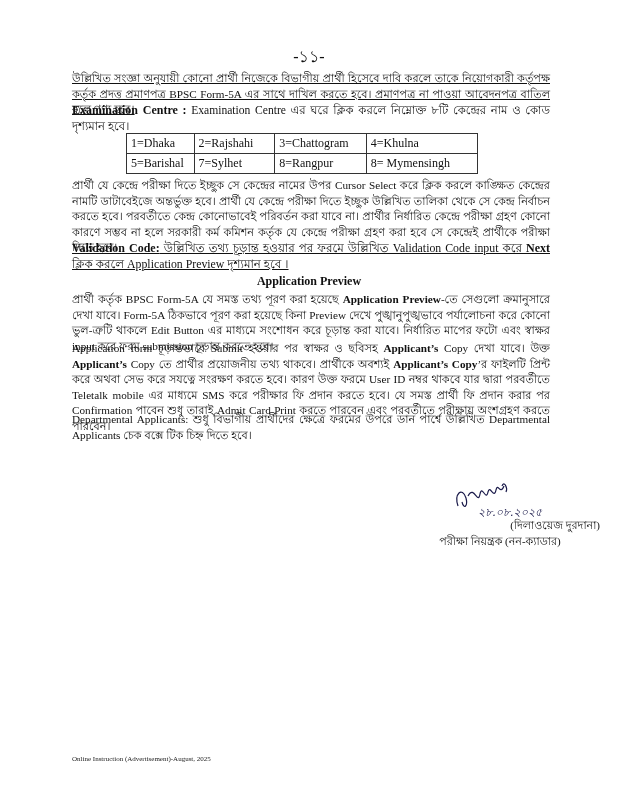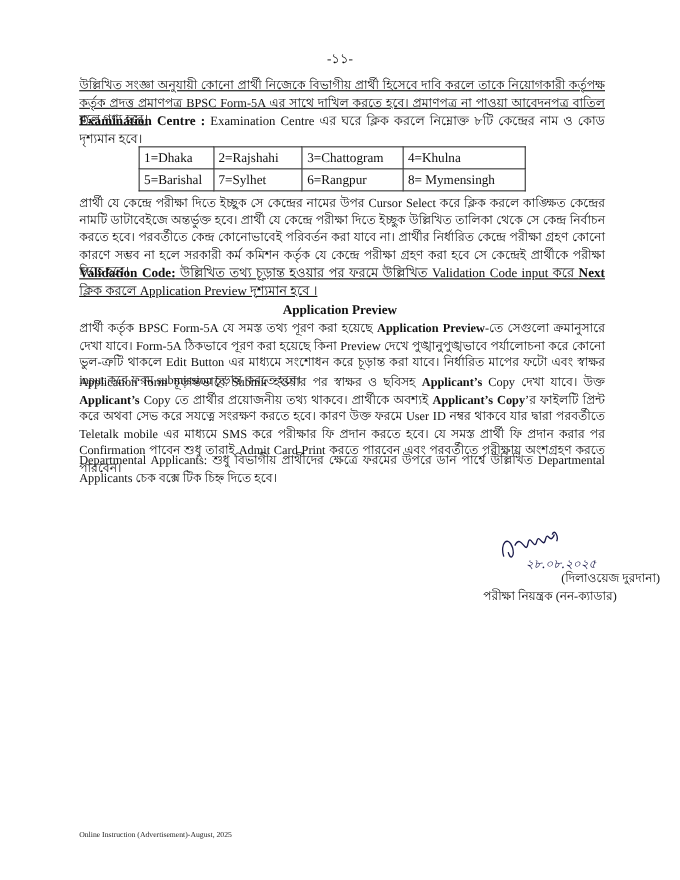--- a/index.html
+++ b/index.html
@@ -14,21 +14,21 @@
       overflow: hidden;
       font-family: "Liberation Serif", "DejaVu Serif", serif;
       color: #111111;
     }
     .page-number {
       position: absolute;
       top: 44px;
       left: 0;
       width: 618px;
       text-align: center;
-      font-size: 12px;
+      font-size: 16px;
     }
     .para {
       position: absolute;
       left: 72px;
       width: 478px;
       font-size: 11.2px;
       line-height: 15.6px;
       text-align: justify;
     }
     .para b { font-weight: bold; }
@@ -121,21 +121,21 @@
   <tbody>
       <tr>
     <td>1=Dhaka</td>
     <td>2=Rajshahi</td>
     <td>3=Chattogram</td>
     <td>4=Khulna</td>
   </tr>
   <tr>
     <td>5=Barishal</td>
     <td>7=Sylhet</td>
-    <td>6=Rangpur</td>
+    <td>8=Rangpur</td>
     <td>8= Mymensingh</td>
   </tr>
 </tbody>
   </table>
 
 <div class="para p-select">প্রার্থী যে কেন্দ্রে পরীক্ষা দিতে ইচ্ছুক সে কেন্দ্রের নামের উপর Cursor Select করে ক্লিক করলে কাঙ্ক্ষিত কেন্দ্রের নামটি ডাটাবেইজে অন্তর্ভুক্ত হবে। প্রার্থী যে কেন্দ্রে পরীক্ষা দিতে ইচ্ছুক উল্লিখিত তালিকা থেকে সে কেন্দ্র নির্বাচন করতে হবে। পরবর্তীতে কেন্দ্র কোনোভাবেই পরিবর্তন করা যাবে না। প্রার্থীর নির্ধারিত কেন্দ্রে পরীক্ষা গ্রহণ কোনো কারণে সম্ভব না হলে সরকারী কর্ম কমিশন কর্তৃক যে কেন্দ্রে পরীক্ষা গ্রহণ করা হবে সে কেন্দ্রেই প্রার্থীকে পরীক্ষা দিতে হবে।</div>
 
 <div class="para p-validation">
   <b>Validation Code:</b><span> উল্লিখিত তথ্য চূড়ান্ত হওয়ার পর ফরমে উল্লিখিত Validation Code input করে </span><b>Next</b><span> ক্লিক করলে Application Preview দৃশ্যমান হবে ।</span>
 </div>

